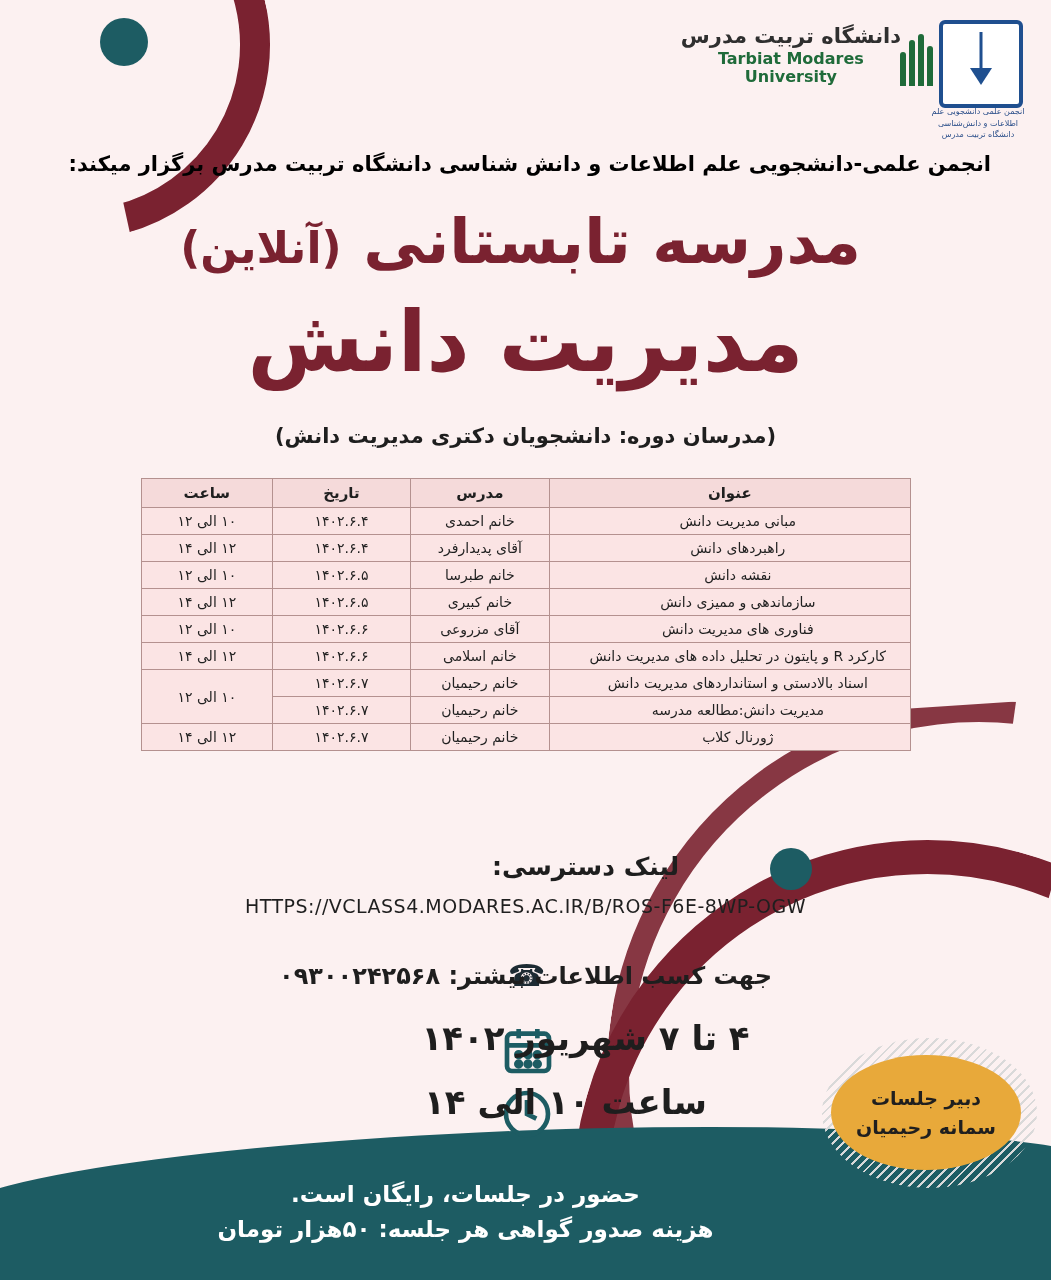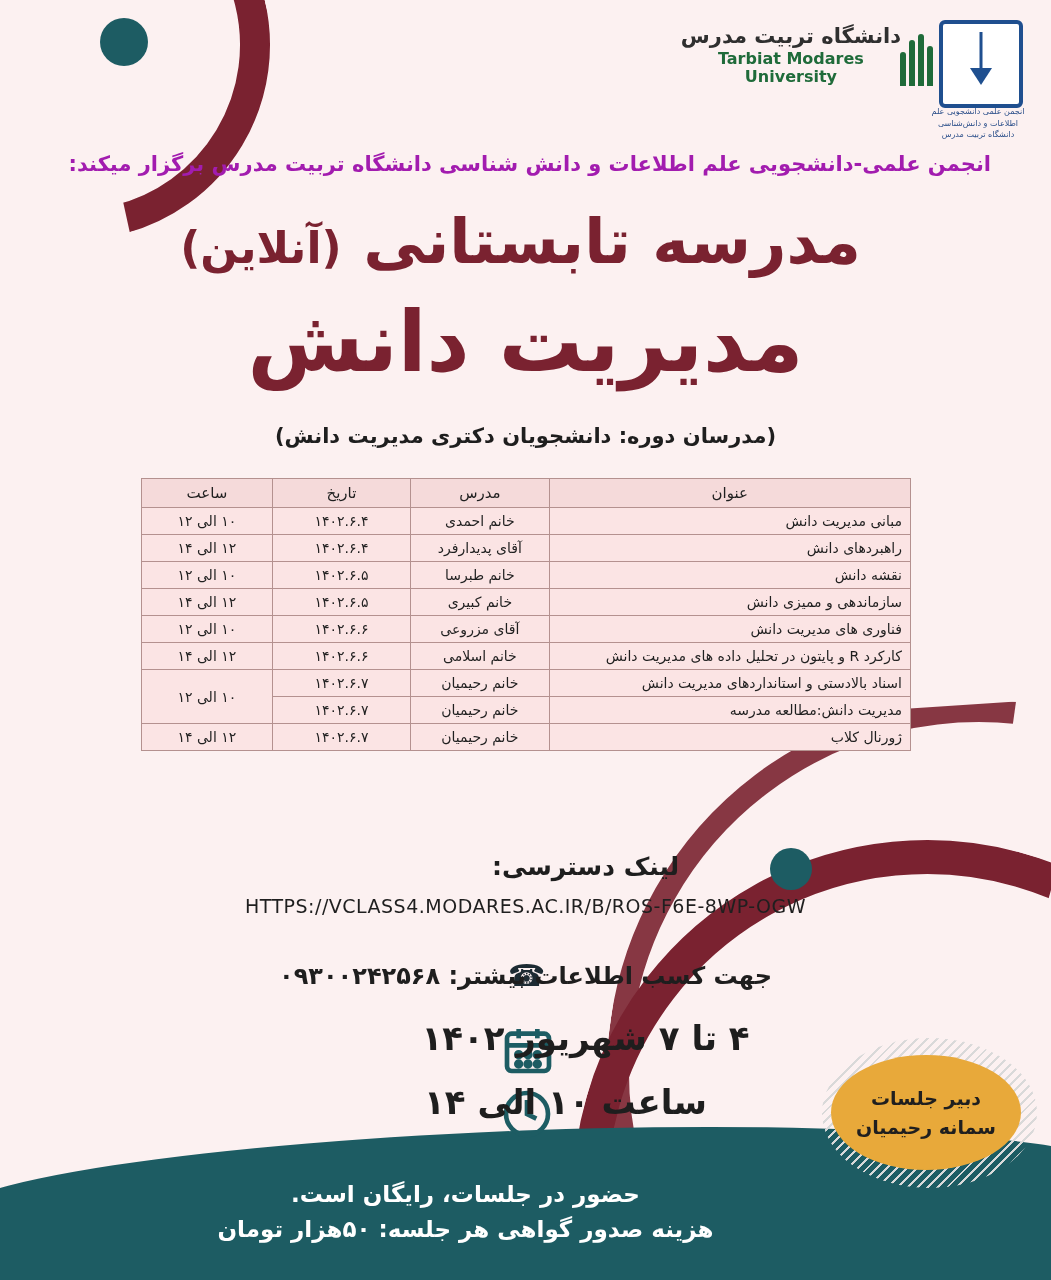--- a/index.html
+++ b/index.html
@@ -83,44 +83,44 @@
   }
   .assoc-logo{
     position:absolute;right:18px;top:92px;width:110px;text-align:center;
     color:#2b4f8a;font-size:8px;line-height:1.45;
   }
   .assoc-logo .l2{font-size:8px;}
 
   
   .intro{
     position:absolute;top:152px;right:60px;left:30px;
-    text-align:right;font-size:21px;color:#a21caf;font-weight:bold;
+    text-align:right;font-size:21px;color:#000000;font-weight:bold;
     direction:rtl;
   }
   .title1{
     position:absolute;top:205px;right:40px;left:30px;text-align:center;
     font-size:62px;font-weight:bold;color:#7a2230;letter-spacing:-1px;direction:rtl;
   }
   .title1 .paren{font-size:44px;}
   .title2{
     position:absolute;top:300px;right:40px;left:40px;text-align:center;
     font-size:84px;font-weight:bold;color:#7a2230;direction:rtl;line-height:1;
   }
   .subtitle{
     position:absolute;top:424px;right:0;left:0;text-align:center;
     font-size:21px;font-weight:bold;color:#1e1e1e;direction:rtl;
   }
 
   
   .tablewrap{position:absolute;top:478px;right:140px;width:770px;}
   table{border-collapse:collapse;width:100%;font-size:14px;direction:rtl;}
   th,td{border:1px solid #b4918f;padding:5px 8px;text-align:center;color:#1f1f1f;}
-  thead th{background:#f5dada;font-weight:normal;font-size:15px;}
+  thead th{background:#f5dada;font-weight:bold;font-size:15px;}
   tbody td{background:#fbe4e4;}
-  td.title-cell{text-align:right;font-size:14px;padding-left:24px;}
+  td.title-cell{text-align:center;font-size:14px;padding-left:24px;}
   col.c-title{width:47%;}
   col.c-teacher{width:18%;}
   col.c-date{width:18%;}
   col.c-time{width:17%;}
 
   
   .link-label{
     position:absolute;top:852px;right:0;left:0;text-align:center;
     font-size:25px;font-weight:bold;color:#1e1e1e;direction:rtl;
     padding-left:120px;

